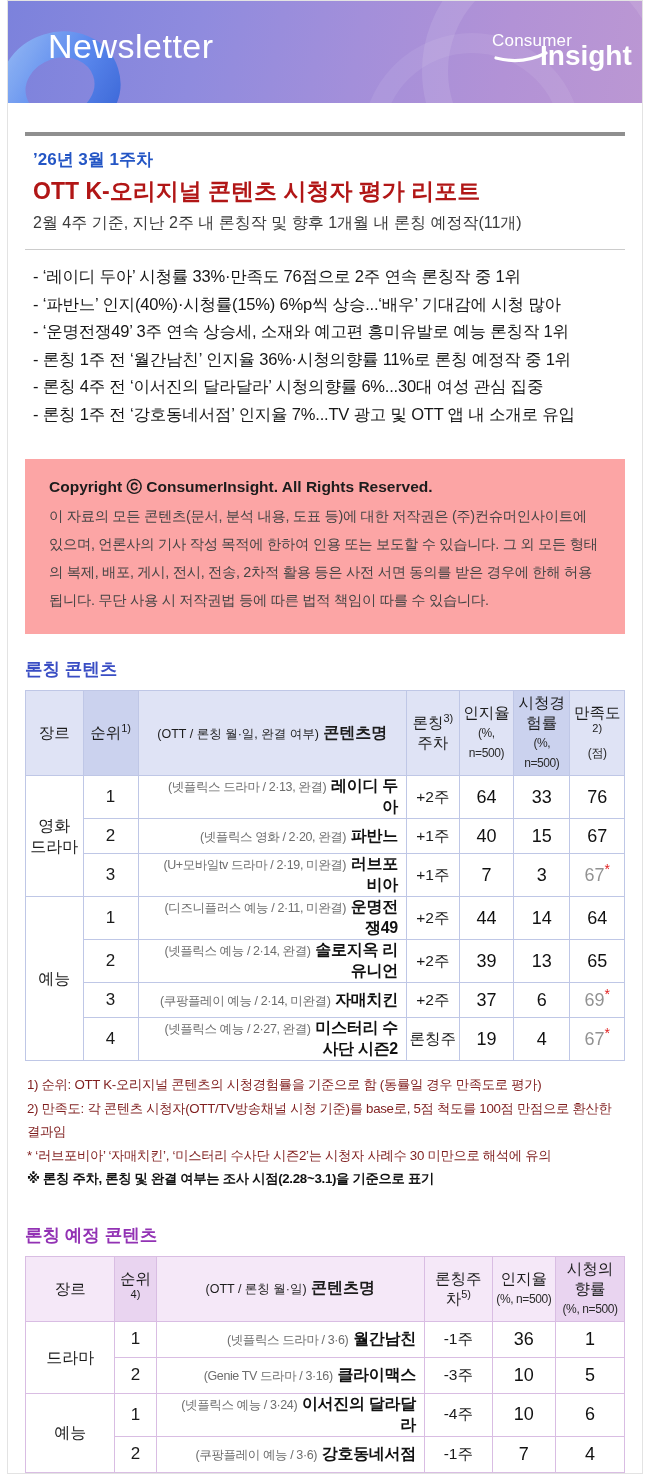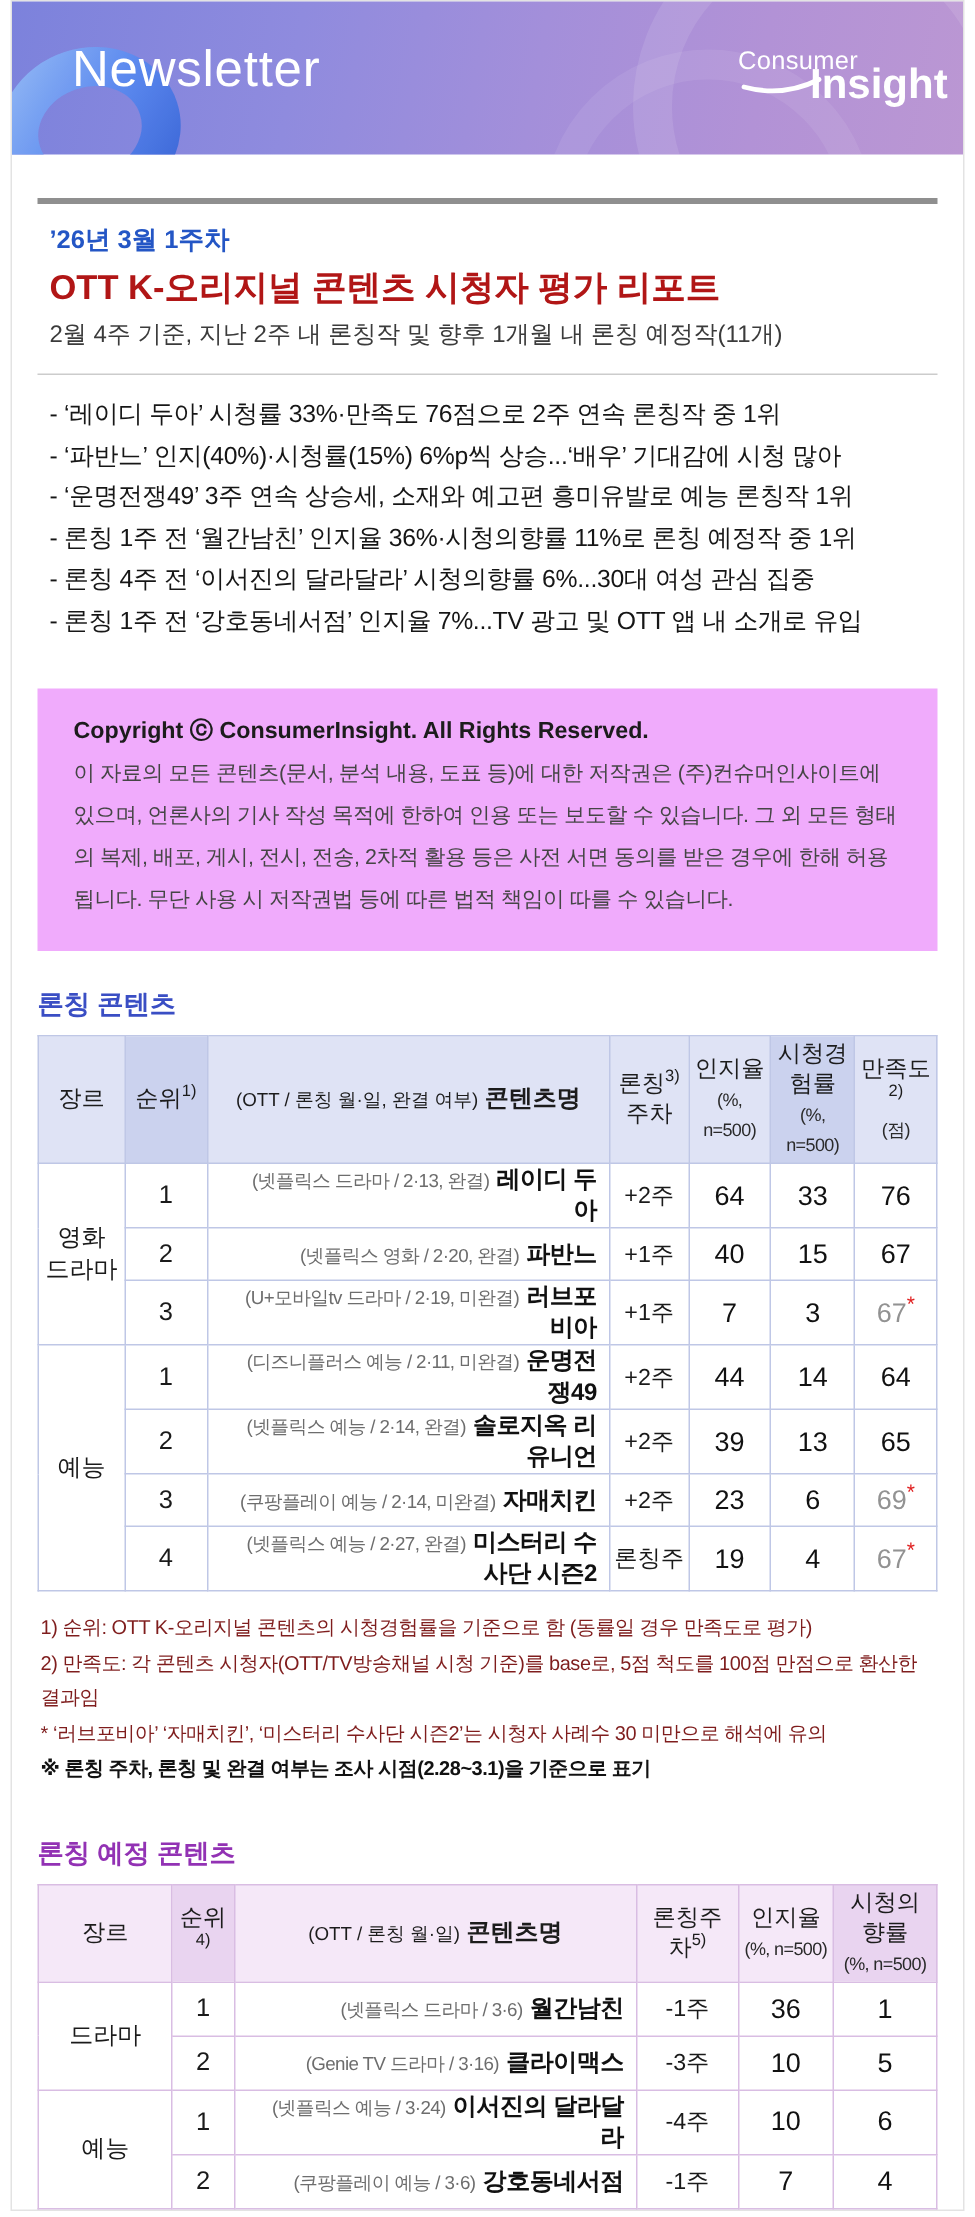--- a/index.html
+++ b/index.html
@@ -39,21 +39,21 @@
     margin-top:29px;
     border-top:4px solid #8f8f8f;
     border-bottom:1px solid #cccccc;
     padding:12px 8px 15px 8px;
   }
   .period  { color:#2456c5; font-size:17px; font-weight:700; }
   .rtitle  { color:#b11616; font-size:23px; font-weight:700; margin-top:5px; }
   .rsub    { color:#3b3b3b; font-size:16px; margin-top:6px; }
   .highlights { margin:13px 8px 0 8px; }
   .highlights div { font-size:16.5px; line-height:27.5px; color:#161616; letter-spacing:-0.2px; }
-  .copyright-box { background:#f0abfc; margin-top:31px; padding:18px 24px 20px 24px; }
+  .copyright-box { background:#fca5a5; margin-top:31px; padding:18px 24px 20px 24px; }
   .copyright-box .ctitle { font-size:15.5px; font-weight:700; color:#1c1c1c; margin-bottom:4px; }
   .copyright-box .cbody  { font-size:14.3px; color:#454545; line-height:28px; letter-spacing:-0.3px; }
   
   .section { margin-top:23px; }
   .sec-head { font-size:17.5px; font-weight:700; margin:0 0 9px 0; }
   .sec-head.blue   { color:#3a4ec4; }
   .sec-head.purple { color:#9232b4; }
   table { width:100%; border-collapse:collapse; table-layout:fixed; }
   th,td { border:1px solid #bfc7e6; text-align:center; vertical-align:middle; }
   .t1 th { background:#dfe3f5; font-weight:400; font-size:15.5px; color:#1c1c1c;
@@ -192,21 +192,21 @@
           <td class="content"><span class="meta">(넷플릭스 예능 / 2·14, 완결)</span> <span class="cname">솔로지옥 리유니언</span></td>
           <td class="week">+2주</td>
           <td class="num">39</td>
           <td class="num">13</td>
           <td class="num"><span>65</span><span class="star"></span></td>
         </tr>
         <tr>
           <td>3</td>
           <td class="content"><span class="meta">(쿠팡플레이 예능 / 2·14, 미완결)</span> <span class="cname">자매치킨</span></td>
           <td class="week">+2주</td>
-          <td class="num">23</td>
+          <td class="num">37</td>
           <td class="num">6</td>
           <td class="num"><span class="muted">69</span><span class="star">*</span></td>
         </tr>
         <tr>
           <td>4</td>
           <td class="content"><span class="meta">(넷플릭스 예능 / 2·27, 완결)</span> <span class="cname">미스터리 수사단 시즌2</span></td>
           <td class="week">론칭주</td>
           <td class="num">19</td>
           <td class="num">4</td>
           <td class="num"><span class="muted">67</span><span class="star">*</span></td>

